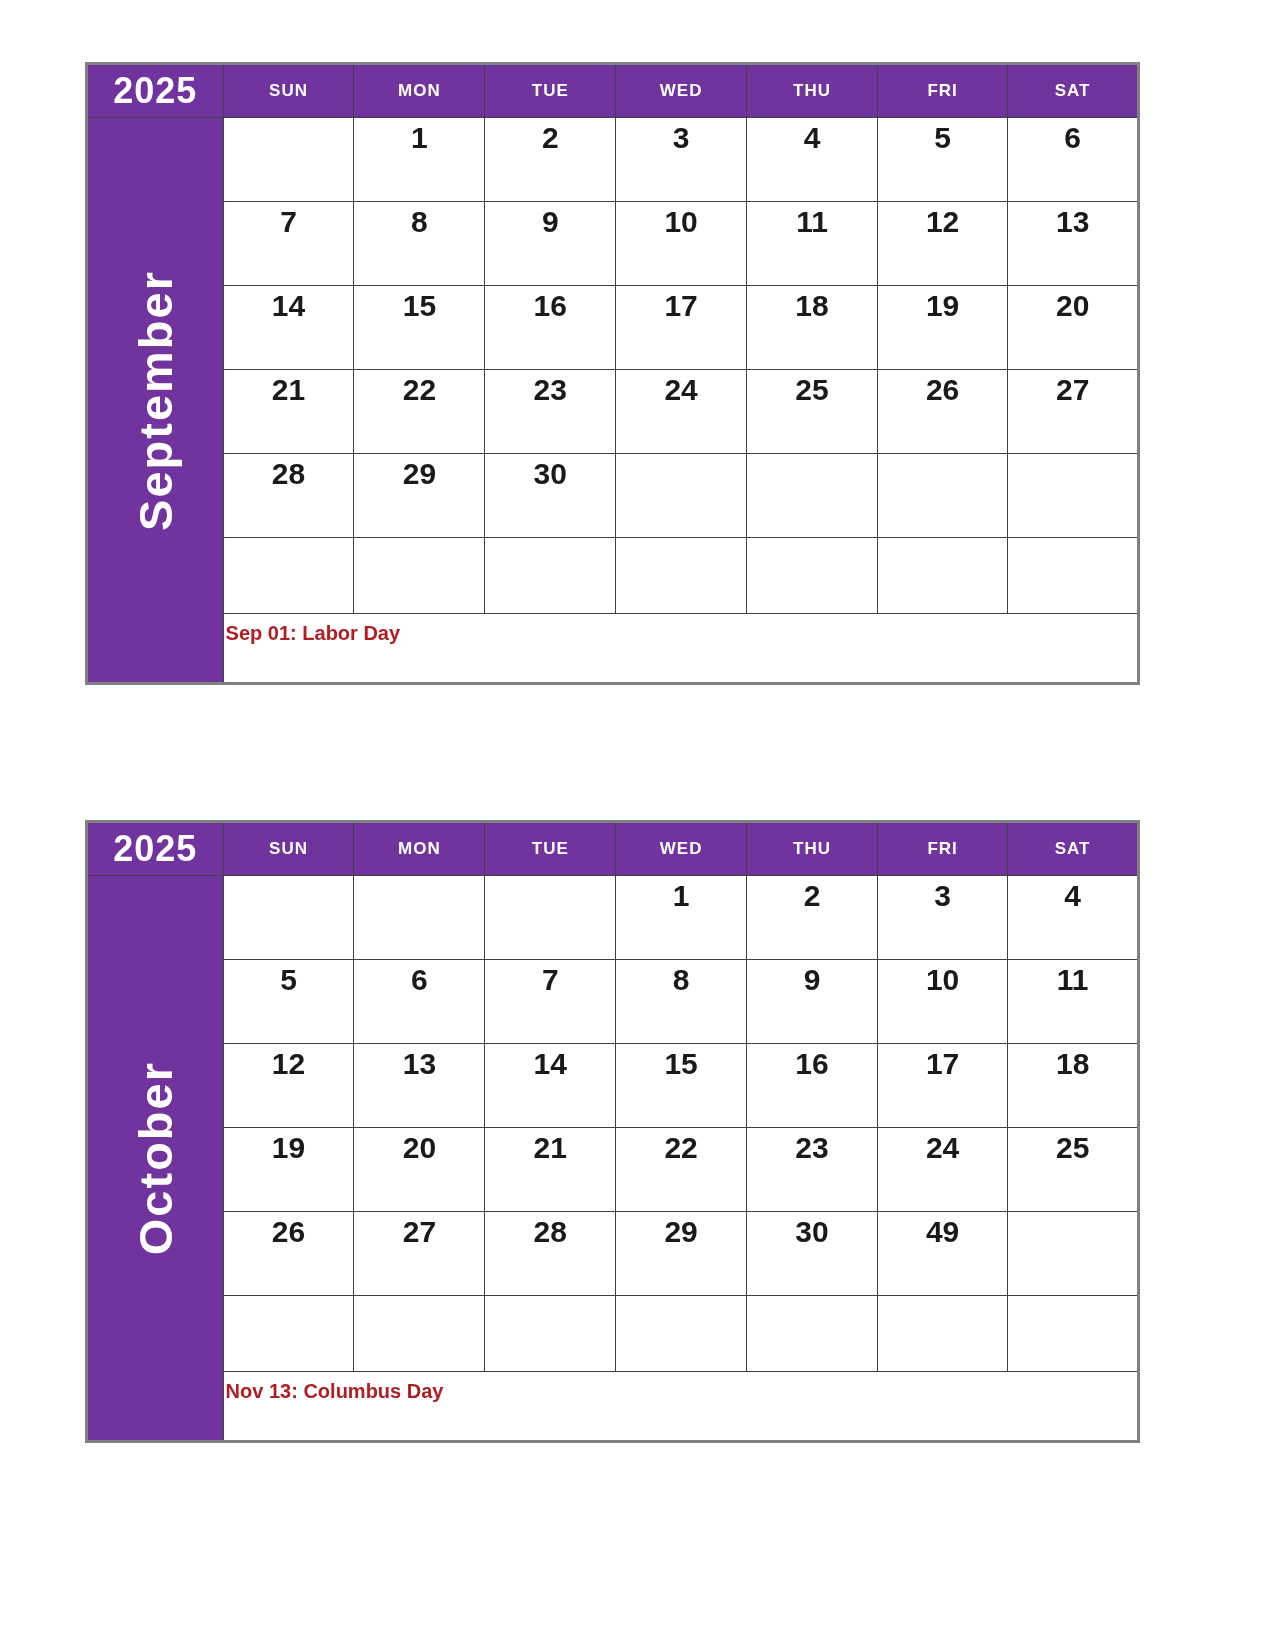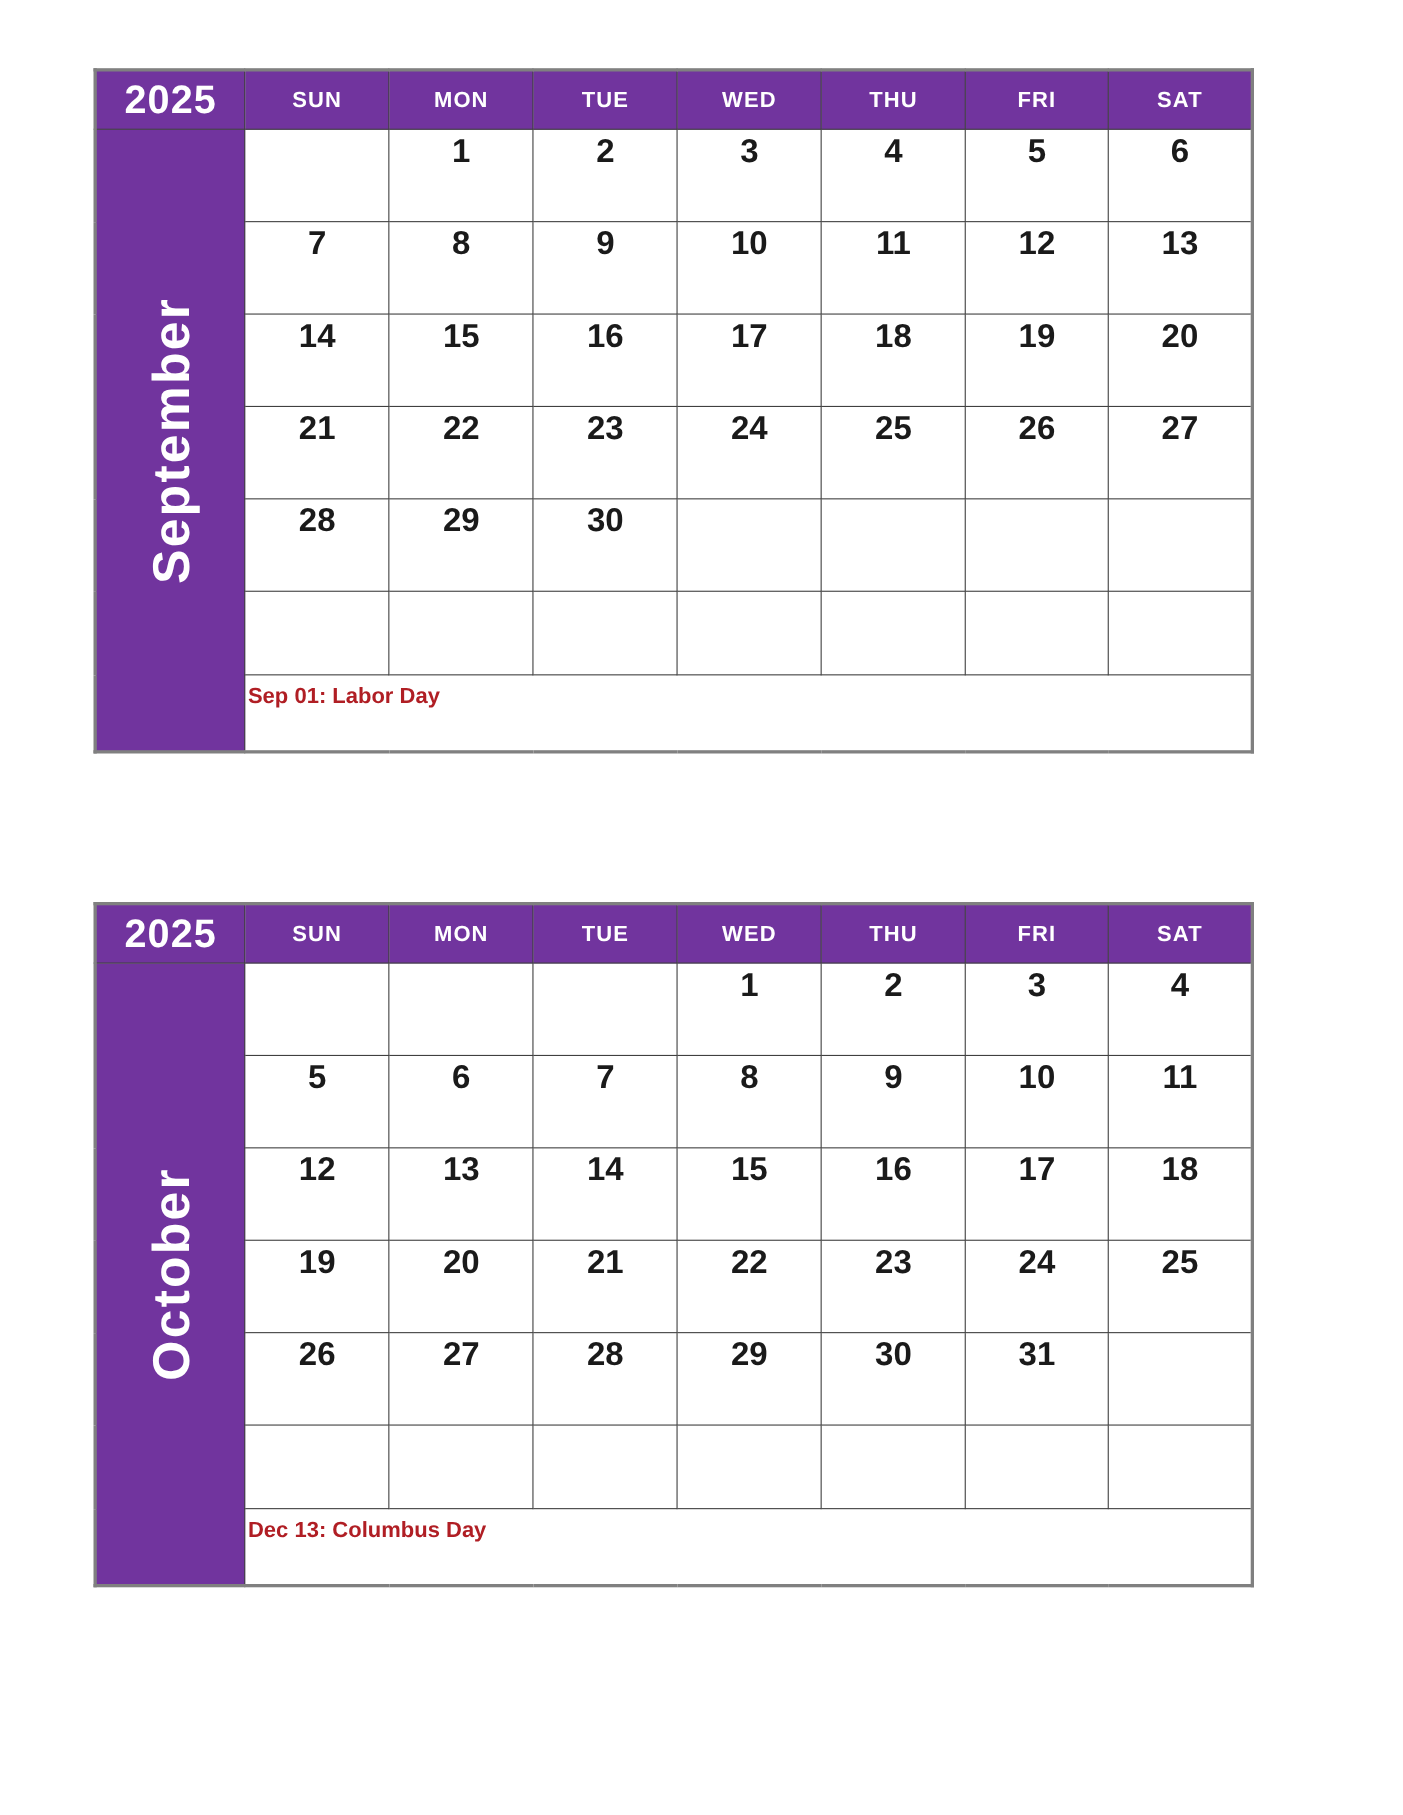--- a/index.html
+++ b/index.html
@@ -43,21 +43,21 @@
     text-align:center;
     vertical-align:middle;
     height:54px;
   }
   td.year-cell{
     font-size:36px;
     font-weight:bold;
     letter-spacing:1px;
   }
   td.wd-cell{
-    font-size:20px;
+    font-size:17px;
     font-weight:bold;
     letter-spacing:1px;
   }
   td.month-cell{
     background:var(--purple);
     text-align:center;
     vertical-align:middle;
   }
   .month-text{
     writing-mode:vertical-rl;
@@ -258,30 +258,30 @@
           <td class="date-cell">23</td>
           <td class="date-cell">24</td>
           <td class="date-cell red">25</td>
         </tr>
         <tr class="week">
           <td class="date-cell red">26</td>
           <td class="date-cell">27</td>
           <td class="date-cell">28</td>
           <td class="date-cell">29</td>
           <td class="date-cell">30</td>
-          <td class="date-cell">31</td>
+          <td class="date-cell">49</td>
           <td class="date-cell"></td>
         </tr>
         <tr class="week empty-week">
           <td class="date-cell"></td>
           <td class="date-cell"></td>
           <td class="date-cell"></td>
           <td class="date-cell"></td>
           <td class="date-cell"></td>
           <td class="date-cell"></td>
           <td class="date-cell"></td>
         </tr>
         <tr class="holiday-row">
-          <td colspan="7" class="holiday-cell">Dec 13: Columbus Day</td>
+          <td colspan="7" class="holiday-cell">Nov 13: Columbus Day</td>
         </tr>
       </tbody>
     </table>
 </div>
 
 </body></html>

